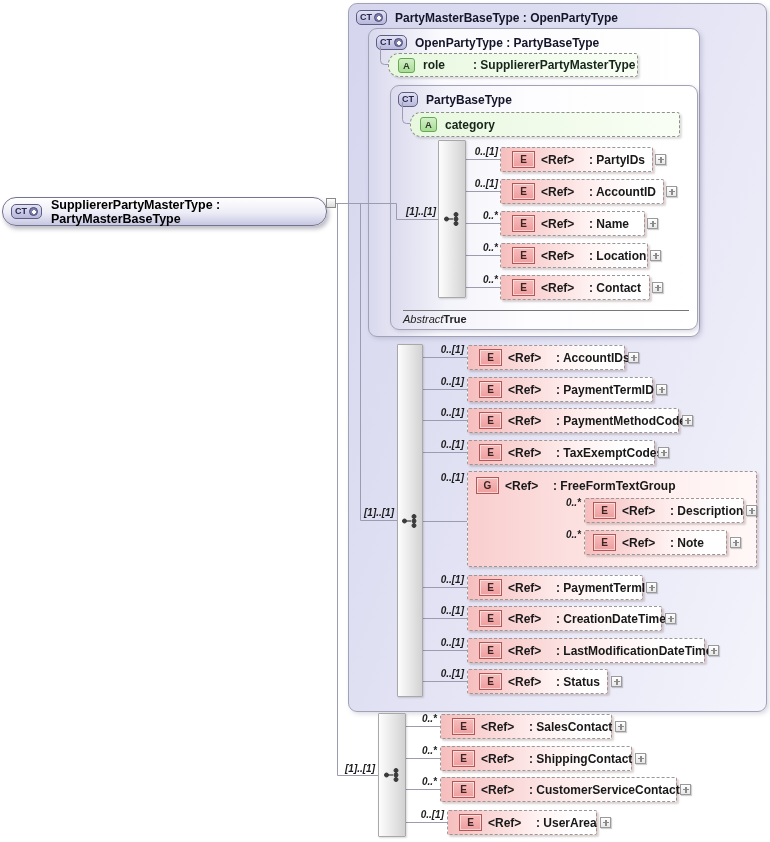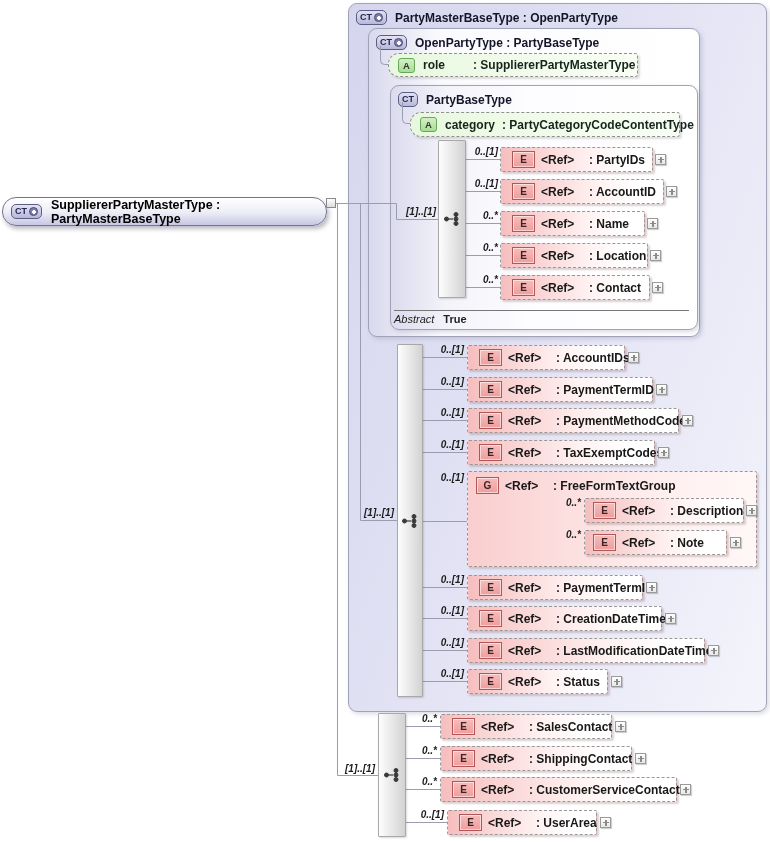--- a/index.html
+++ b/index.html
@@ -80,24 +80,24 @@
   .card{position:absolute;width:44px;text-align:right;font-style:italic;font-weight:bold;
     font-size:10px;color:#1c1c1c;white-space:nowrap;}
 
   
   .expand{position:absolute;width:11px;height:11px;box-sizing:border-box;border:1px solid #9a9a9a;
     background:linear-gradient(#ffffff,#e7e7e7);box-shadow:1px 1px 1px rgba(0,0,0,.18);}
   .expand::before{content:"";position:absolute;left:1.8px;top:4.2px;width:6.5px;height:1.2px;background:#8a8a8a;}
   .expand::after{content:"";position:absolute;left:4.4px;top:1.6px;width:1.2px;height:6.5px;background:#8a8a8a;}
 
   
-  .pb-footer{position:absolute;left:3px;right:8px;bottom:4px;border-top:1px solid #777;
+  .pb-footer{position:absolute;left:12px;right:8px;bottom:4px;border-top:1px solid #777;
     padding-top:2px;display:flex;align-items:baseline;font-size:11px;color:#222;}
   .abstract-label{font-style:italic;}
-  .abstract-value{font-weight:bold;margin-left:9px;}
+  .abstract-value{font-weight:bold;}
 
   .wires{position:absolute;left:0;top:0;pointer-events:none;}
 </style>
 </head>
 <body>
 
 <div id="canvas">
 
   <div class="frame outer-frame">
     <div class="frame-header">
@@ -172,21 +172,20 @@
   <div class="conn-sq"></div>
 
   <div class="attr-box" style="left:388px;top:53px;width:250px;">
     <span class="a-icon">A</span>
     <span class="attr-name" style="width:50px;">role</span>
     <span class="attr-type">: SuppliererPartyMasterType</span>
   </div>
   <div class="attr-box" style="left:410px;top:112px;width:270px;height:25px;">
     <span class="a-icon">A</span>
     <span class="attr-name" style="width:57px;">category</span>
-    <span class="attr-type">: PartyCategoryCodeContentType</span>
   </div>
 
   <div class="seq-bar" style="left:438px;top:140px;width:28px;height:158px;">
     <svg width="18" height="16" viewBox="0 0 18 16">
         <g fill="#3a3a3a" stroke="#3a3a3a">
           <circle cx="3.5" cy="8" r="2"></circle>
           <line x1="5" y1="8" x2="10" y2="8" stroke-width="1.2"></line>
           <line x1="13" y1="3.5" x2="13" y2="12.5" stroke-width="1.2"></line>
           <circle cx="13" cy="3.5" r="2"></circle>
           <circle cx="13" cy="8" r="2"></circle>

